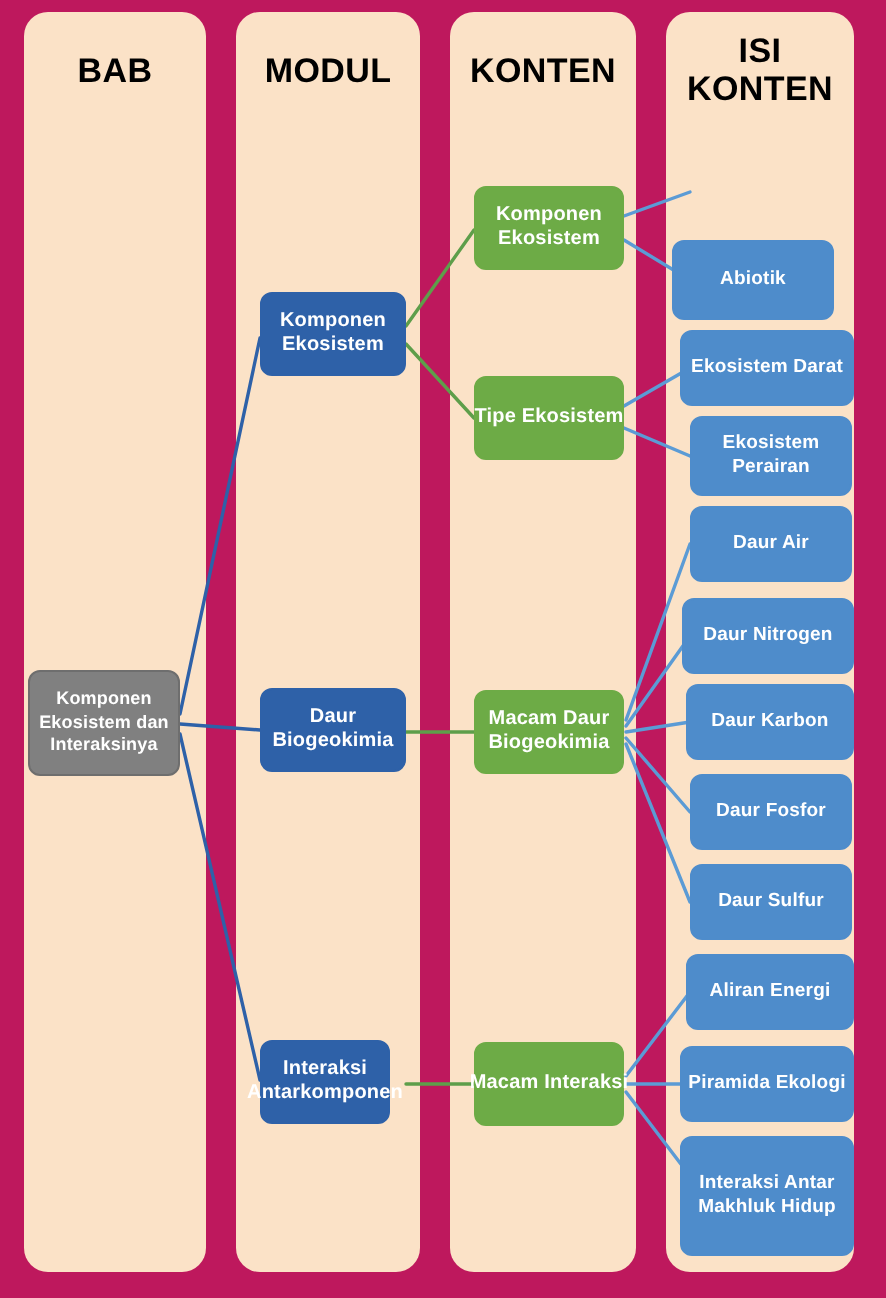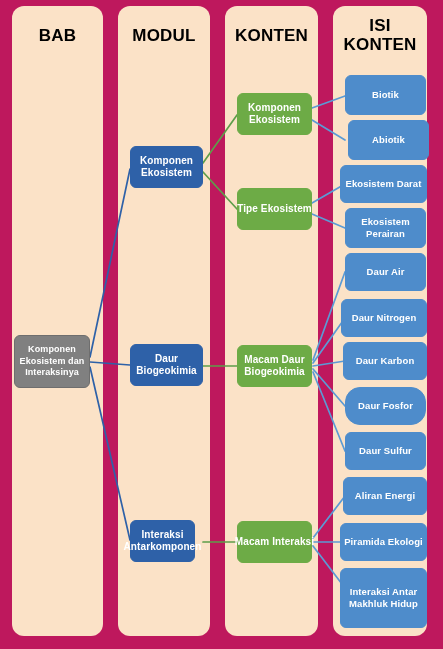--- a/index.html
+++ b/index.html
@@ -188,26 +188,21 @@
       <span>Macam Daur</span>
       <span>Biogeokimia</span>
     </div>
   </div>
   <div class="node kon" style="left:237px; top:521px; width:75px; height:42px;">
     <div>
       <span>Macam Interaksi</span>
     </div>
   </div>
 
-  <div class="node isi" style="left:345px; top:75px; width:81px; height:40px;">
-    <div>
-        <span>Biotik</span>
-      </div>
-  </div>
-  <div class="node isi" style="left:348px; top:120px; width:81px; height:40px;">
+  <div class="node isi" style="left:336px; top:120px; width:81px; height:40px;">
     <div>
         <span>Abiotik</span>
       </div>
   </div>
   <div class="node isi" style="left:340px; top:165px; width:87px; height:38px;">
     <div>
         <span>Ekosistem Darat</span>
       </div>
   </div>
   <div class="node isi" style="left:345px; top:208px; width:81px; height:40px;">
@@ -224,21 +219,21 @@
   <div class="node isi" style="left:341px; top:299px; width:86px; height:38px;">
     <div>
         <span>Daur Nitrogen</span>
       </div>
   </div>
   <div class="node isi" style="left:343px; top:342px; width:84px; height:38px;">
     <div>
         <span>Daur Karbon</span>
       </div>
   </div>
-  <div class="node isi" style="left:345px; top:387px; width:81px; height:38px;border-radius:15px;">
+  <div class="node isi" style="left:345px; top:387px; width:81px; height:38px;">
     <div>
         <span>Daur Fosfor</span>
       </div>
   </div>
   <div class="node isi" style="left:345px; top:432px; width:81px; height:38px;">
     <div>
         <span>Daur  Sulfur</span>
       </div>
   </div>
   <div class="node isi" style="left:343px; top:477px; width:84px; height:38px;">

